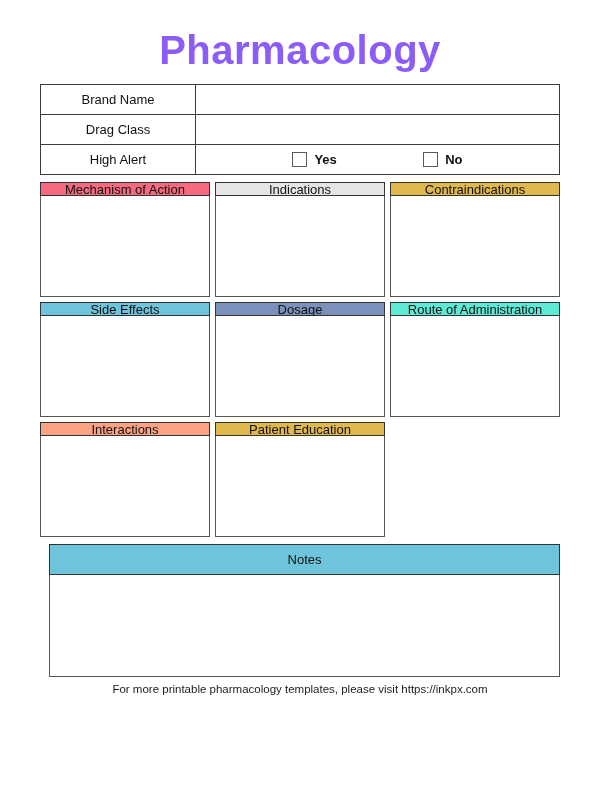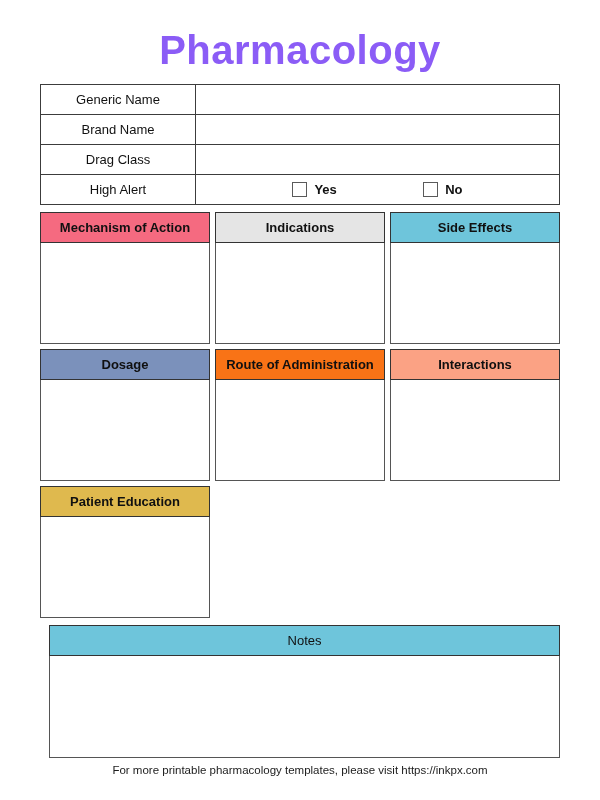--- a/index.html
+++ b/index.html
@@ -58,27 +58,27 @@
   
   .grid {
     margin: 7px 40px 0 40px;
     display: grid;
     grid-template-columns: repeat(3, 1fr);
     gap: 5px;
     width: 520px;
   }
   .cell { display: flex; flex-direction: column; }
   .cell-header {
-    height: 31px;
+    height: 14px;
     border: 1px solid #333;
     display: flex;
     align-items: center;
     justify-content: center;
     font-size: 13px;
-    font-weight: 700;
+    font-weight: 400;
     color: #101010;
   }
   .cell-body {
     height: 101px;
     border: 1px solid #555;
     border-top: none;
     background: #fff;
   }
 
   
@@ -108,24 +108,20 @@
 </style>
 </head>
 <body>
 
 <div class="page">
 
   <div class="title" style="color: #8b5cf6;">Pharmacology</div>
 
   <table class="info-table">
     <tbody>
-        <tr>
-      <td class="label-cell">Generic Name</td>
-      <td class="value-cell"></td>
-    </tr>
     <tr>
       <td class="label-cell">Brand Name</td>
       <td class="value-cell"></td>
     </tr>
     <tr>
       <td class="label-cell">Drag Class</td>
       <td class="value-cell"></td>
     </tr>
     <tr>
       <td class="label-cell">High Alert</td>
@@ -148,29 +144,33 @@
   <div class="grid">
     <div class="cell">
       <div class="cell-header" style="background-color: rgb(245, 106, 128);">Mechanism of Action</div>
       <div class="cell-body"></div>
     </div>
     <div class="cell">
       <div class="cell-header" style="background-color: #e5e5e5;">Indications</div>
       <div class="cell-body"></div>
     </div>
     <div class="cell">
+      <div class="cell-header" style="background-color: rgb(223, 185, 78);">Contraindications</div>
+      <div class="cell-body"></div>
+    </div>
+    <div class="cell">
       <div class="cell-header" style="background-color: rgb(110, 197, 219);">Side Effects</div>
       <div class="cell-body"></div>
     </div>
     <div class="cell">
       <div class="cell-header" style="background-color: rgb(123, 145, 187);">Dosage</div>
       <div class="cell-body"></div>
     </div>
     <div class="cell">
-      <div class="cell-header" style="background-color: #f97316;">Route of Administration</div>
+      <div class="cell-header" style="background-color: #5eead4;">Route of Administration</div>
       <div class="cell-body"></div>
     </div>
     <div class="cell">
       <div class="cell-header" style="background-color: rgb(251, 162, 132);">Interactions</div>
       <div class="cell-body"></div>
     </div>
     <div class="cell">
       <div class="cell-header" style="background-color: rgb(223, 185, 78);">Patient Education</div>
       <div class="cell-body"></div>
     </div>

